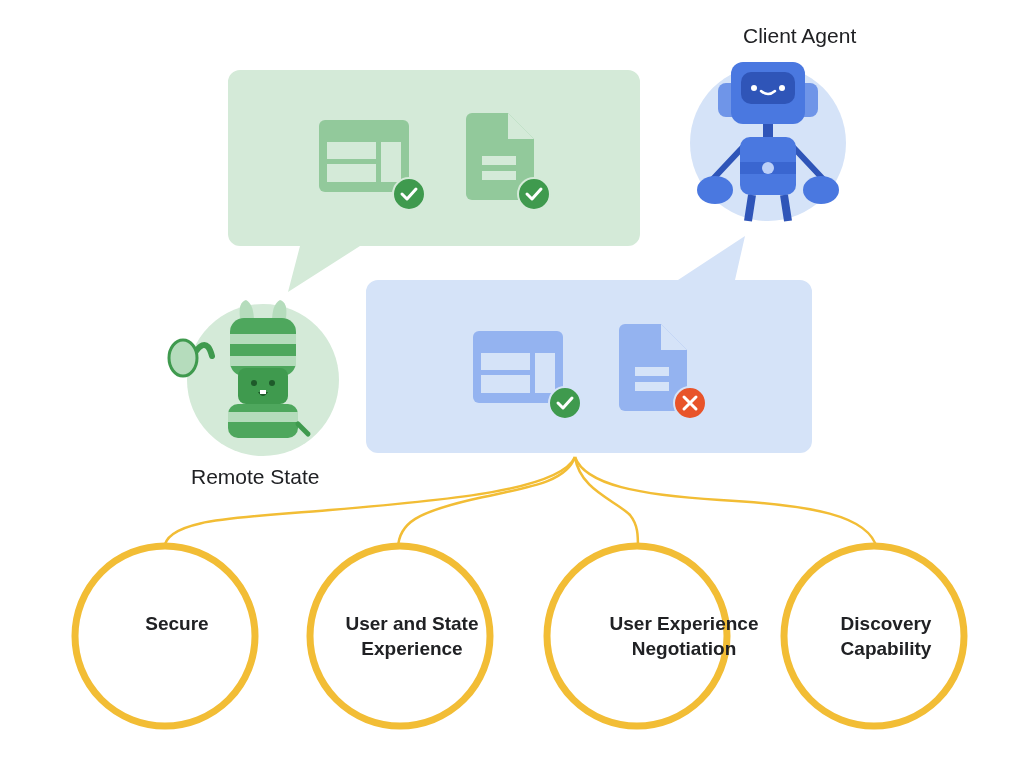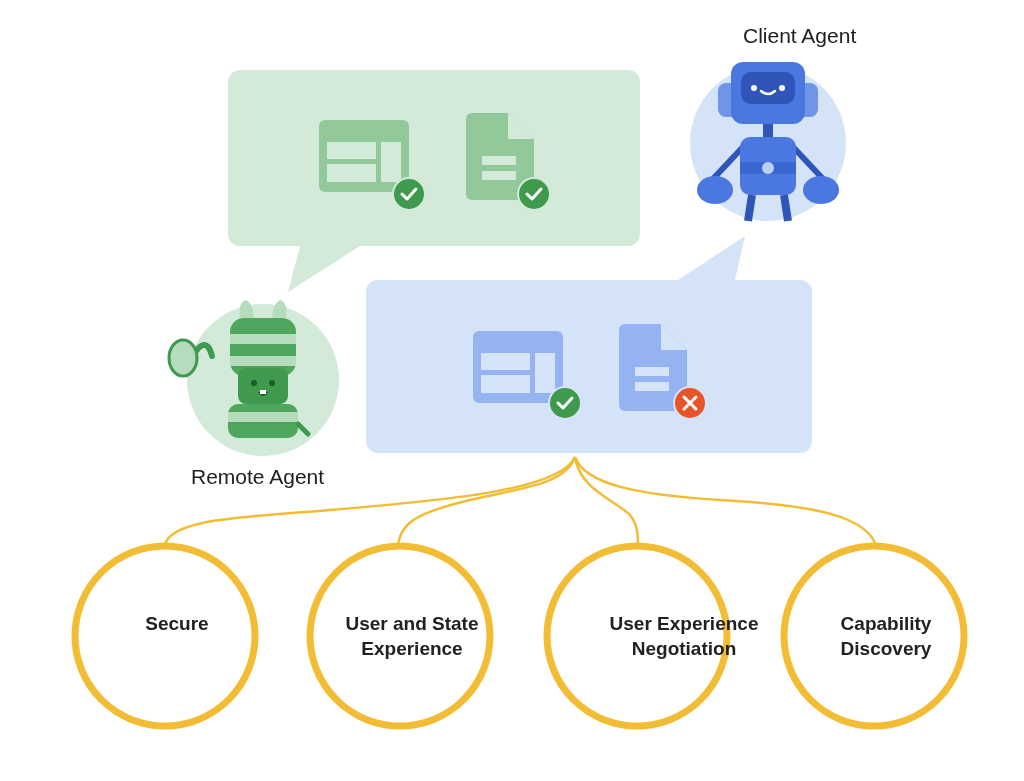--- a/index.html
+++ b/index.html
@@ -112,29 +112,29 @@
 
   <g fill="#ffffff" stroke="#f2bd35" stroke-width="7">
     <circle cx="165" cy="636" r="90"></circle>
     <circle cx="400" cy="636" r="90"></circle>
     <circle cx="637" cy="636" r="90"></circle>
     <circle cx="874" cy="636" r="90"></circle>
   </g>
 </svg>
 
 <div class="label agent-label" style="left:706px; top:24px;margin-left:37px;">Client Agent</div>
-<div class="label agent-label" style="left:191px; top:465px;">Remote Agent</div>
+<div class="label agent-label" style="left:191px; top:465px;">Remote State</div>
 
 <div class="label circle-label" style="left:80px; top:611px;">
   <div>Secure</div>
 </div>
 <div class="label circle-label" style="left:315px; top:611px;">
   <div>User and State</div>
   <div>Experience</div>
 </div>
 <div class="label circle-label" style="left:552px; top:611px;margin-left:35px;">
   <div>User Experience</div>
   <div>Negotiation</div>
 </div>
 <div class="label circle-label" style="left:789px; top:611px;">
+  <div>Discovery</div>
   <div>Capability</div>
-  <div>Discovery</div>
 </div>
 
 </body></html>

